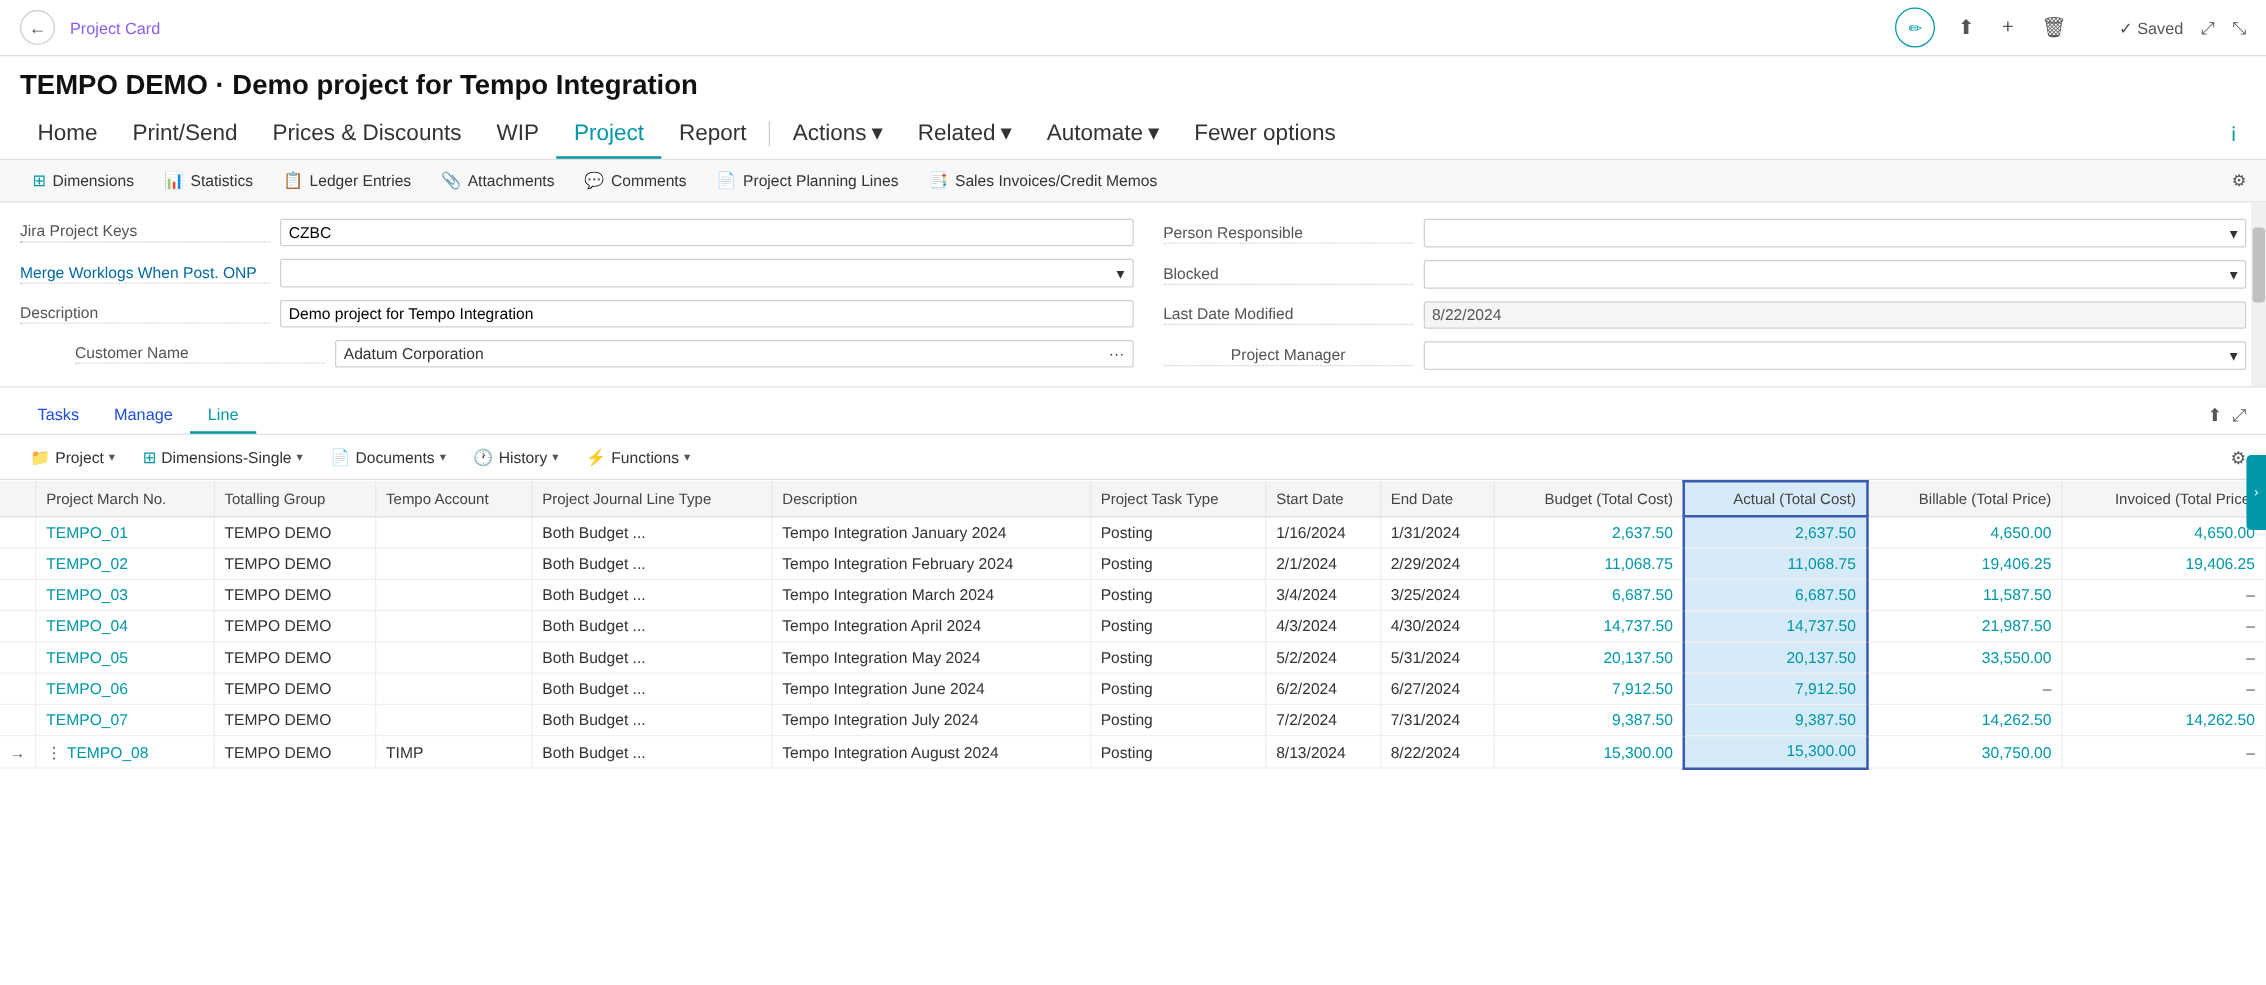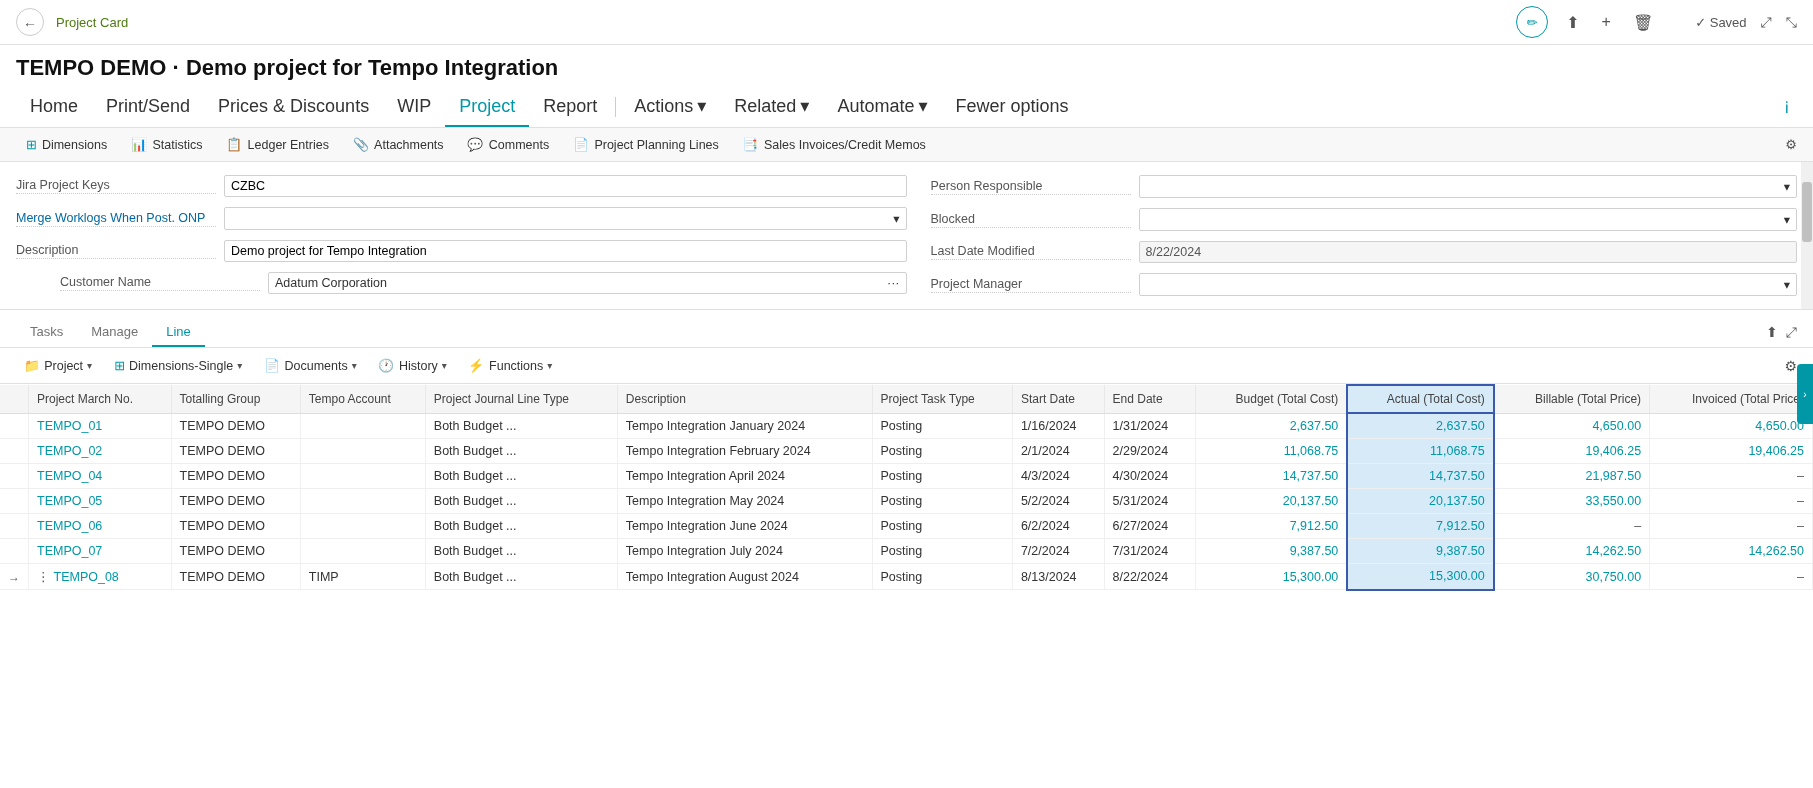--- a/index.html
+++ b/index.html
@@ -1,21 +1,21 @@
 <!DOCTYPE html>
 <html><head>
   <meta charset="utf-8">
   <style>
     * { box-sizing: border-box; margin: 0; padding: 0; }
     body { font-family: 'Segoe UI', Arial, sans-serif; font-size: 13px; color: #333; background: #fff; overflow-x: hidden; }
     
     
     .top-bar { display: flex; align-items: center; padding: 6px 16px; border-bottom: 1px solid #e0e0e0; gap: 12px; }
     .back-btn { width: 28px; height: 28px; border-radius: 50%; border: 1px solid #ccc; display: flex; align-items: center; justify-content: center; cursor: pointer; color: #555; font-size: 14px; }
-    .page-label { font-size: 13px; color: #4d7c0f; text-align: center; }
+    .page-label { font-size: 13px; color: #8b5cf6; text-align: center; }
     .top-actions { margin-left: auto; display: flex; align-items: center; gap: 14px; }
     .top-actions .edit-btn { width: 32px; height: 32px; border-radius: 50%; border: 1.5px solid #0097a7; display: flex; align-items: center; justify-content: center; color: #0097a7; cursor: pointer; }
     .top-actions .icon-btn { color: #555; cursor: pointer; font-size: 16px; background: none; border: none; padding: 4px; }
     .saved-label { color: #555; font-size: 13px; display: flex; align-items: center; gap: 4px; margin-left: 24px; }
     .expand-btn { color: #555; cursor: pointer; font-size: 14px; background: none; border: none; }
     
     
     .page-title { padding: 10px 16px 6px; font-size: 22px; font-weight: 600; color: #111; }
     
     
@@ -26,21 +26,21 @@
     .nav-separator { width: 1px; height: 20px; background: #ccc; margin: 0 4px; }
     
     
     .sub-tabs { display: flex; align-items: center; padding: 4px 16px; border-bottom: 1px solid #e0e0e0; gap: 4px; background: #f8f8f8; }
     .sub-tab { padding: 5px 10px; cursor: pointer; color: #333; font-size: 12.5px; display: flex; align-items: center; gap: 5px; border-radius: 3px; white-space: nowrap; }
     .sub-tab-icon { font-size: 13px; color: #0097a7; }
     .sub-tab-settings { margin-left: auto; color: #555; cursor: pointer; }
     
     
     .section-tabs { display: flex; align-items: center; padding: 8px 16px 0; gap: 0; border-bottom: 1px solid #e0e0e0; }
-    .section-tab { padding: 6px 14px; cursor: pointer; color: #737373; font-size: 13px; border-bottom: 2px solid transparent; }
+    .section-tab { padding: 6px 14px; cursor: pointer; color: #1d4ed8; font-size: 13px; border-bottom: 2px solid transparent; }
     .section-tab.active { color: #0097a7; border-bottom: 2px solid #0097a7; }
     .section-tab-actions { margin-left: auto; display: flex; gap: 8px; }
     .section-tab-icon { color: #555; cursor: pointer; font-size: 14px; }
     
     
     .toolbar { display: flex; align-items: center; padding: 6px 16px; gap: 6px; border-bottom: 1px solid #e0e0e0; }
     .toolbar-btn { display: flex; align-items: center; gap: 4px; padding: 4px 8px; border: none; background: none; cursor: pointer; color: #333; font-size: 12.5px; border-radius: 3px; }
     .toolbar-btn .btn-icon { color: #0097a7; font-size: 13px; }
     .toolbar-btn .arrow { color: #555; font-size: 10px; }
     .toolbar-settings { margin-left: auto; color: #555; cursor: pointer; font-size: 14px; }
@@ -180,21 +180,21 @@
         </div>
       </div>
     </div>
     <div class="field-row" style="margin-top:4px;">
       <span style="font-size:12.5px;color:#555;flex:0 0 200px;border-bottom:1px dotted #ccc;padding-bottom:1px;">Last Date Modified</span>
       <div style="flex:1;padding-left:8px;">
         <input type="text" value="8/22/2024" readonly="" style="width: 100%; border: 1px solid rgb(208, 208, 208); border-radius: 2px; padding: 3px 6px; font-size: 12.5px; background: rgb(245, 245, 245); color: rgb(85, 85, 85);">
       </div>
     </div>
     <div class="field-row" style="margin-top:4px;">
-      <span style="font-size:12.5px;color:#555;flex:0 0 200px;border-bottom:1px dotted #ccc;padding-bottom:1px;">Project Manager</span>
+      <span style="font-size:12.5px;color:#555;flex:0 0 200px;border-bottom:1px dotted #ccc;padding-bottom:1px;text-align:center;">Project Manager</span>
       <div style="flex:1;padding-left:8px;">
         <div style="width:100%;border:1px solid #d0d0d0;border-radius:2px;padding:3px 6px;font-size:12.5px;display:flex;justify-content:space-between;background:#fff;cursor:pointer;">
           <span></span>
           <span>▾</span>
         </div>
       </div>
     </div>
   </div>
 
   <div style="position:absolute;right:0;top:0;bottom:0;width:12px;background:#f0f0f0;display:flex;flex-direction:column;">
@@ -286,20 +286,35 @@
           <td>Posting</td>
           <td>2/1/2024</td>
           <td>2/29/2024</td>
           <td style="text-align: right; color: rgb(0, 151, 167);">11,068.75</td>
           <td style="text-align: right; color: rgb(0, 151, 167); background: rgb(214, 234, 248); border-left: 2px solid rgb(58, 90, 176); border-right: 2px solid rgb(58, 90, 176);">11,068.75</td>
           <td style="text-align: right; color: rgb(0, 151, 167);">19,406.25</td>
           <td style="text-align: right; color: rgb(0, 151, 167);">19,406.25</td>
         </tr>
         <tr>
           <td style="width: 20px;"></td>
+          <td style="color: rgb(0, 151, 167);">TEMPO_03</td>
+          <td>TEMPO DEMO</td>
+          <td></td>
+          <td>Both Budget ...</td>
+          <td>Tempo Integration March 2024</td>
+          <td>Posting</td>
+          <td>3/4/2024</td>
+          <td>3/25/2024</td>
+          <td style="text-align: right; color: rgb(0, 151, 167);">6,687.50</td>
+          <td style="text-align: right; color: rgb(0, 151, 167); background: rgb(214, 234, 248); border-left: 2px solid rgb(58, 90, 176); border-right: 2px solid rgb(58, 90, 176);">6,687.50</td>
+          <td style="text-align: right; color: rgb(0, 151, 167);">11,587.50</td>
+          <td style="text-align: right; color: rgb(85, 85, 85);">–</td>
+        </tr>
+        <tr>
+          <td style="width: 20px;"></td>
           <td style="color: rgb(0, 151, 167);">TEMPO_04</td>
           <td>TEMPO DEMO</td>
           <td></td>
           <td>Both Budget ...</td>
           <td>Tempo Integration April 2024</td>
           <td>Posting</td>
           <td>4/3/2024</td>
           <td>4/30/2024</td>
           <td style="text-align: right; color: rgb(0, 151, 167);">14,737.50</td>
           <td style="text-align: right; color: rgb(0, 151, 167); background: rgb(214, 234, 248); border-left: 2px solid rgb(58, 90, 176); border-right: 2px solid rgb(58, 90, 176);">14,737.50</td>

